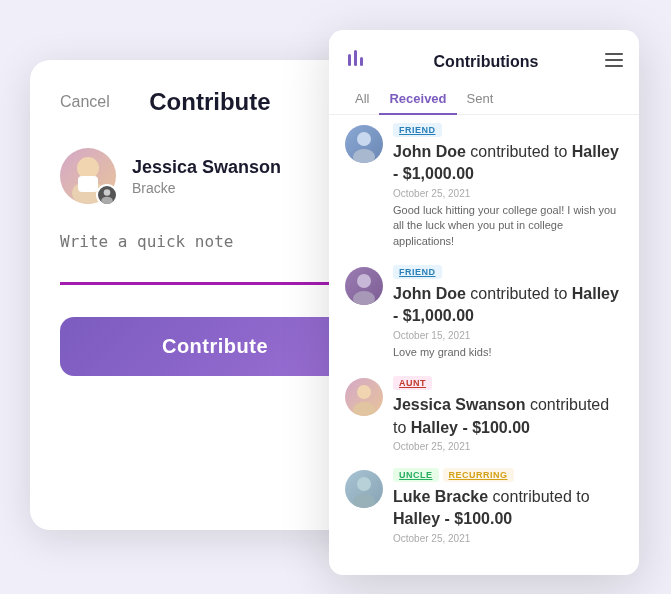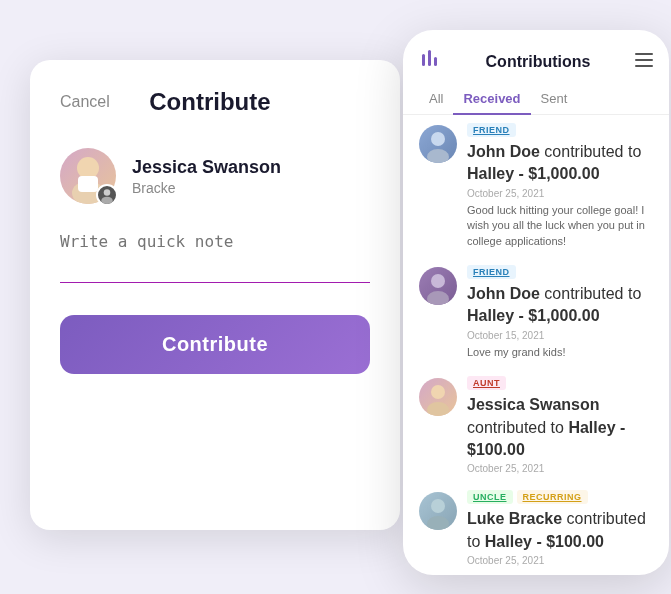--- a/index.html
+++ b/index.html
@@ -101,21 +101,21 @@
     }
 
     .user-sub {
       font-size: 14px;
       color: #888;
       margin-top: 2px;
     }
 
     .note-area {
       border: none;
-      border-bottom: 1px solid #a21caf;
+      border-bottom: 3px solid #a21caf;
       width: 100%;
       font-size: 16px;
       color: #aaa;
       padding: 0 0 12px 0;
       margin-bottom: 28px;
       background: transparent;
       resize: none;
       outline: none;
     }
 
@@ -161,26 +161,26 @@
       padding: 18px;
       font-size: 20px;
       font-weight: 700;
       cursor: pointer;
       letter-spacing: 0.5px;
     }
 
     
     .contributions-panel {
       position: absolute;
-      right: 2px;
+      right: 32px;
       top: 30px;
-      width: 266px;
+      width: 310px;
       height: 545px;
       background: #ffffff;
-      border-radius: 30px;
+      border-radius: 14px;
       box-shadow: 0 12px 50px rgba(0,0,0,0.15);
       z-index: 2;
       overflow: hidden;
       display: flex;
       flex-direction: column;
     }
 
     .panel-header {
       display: flex;
       align-items: center;

